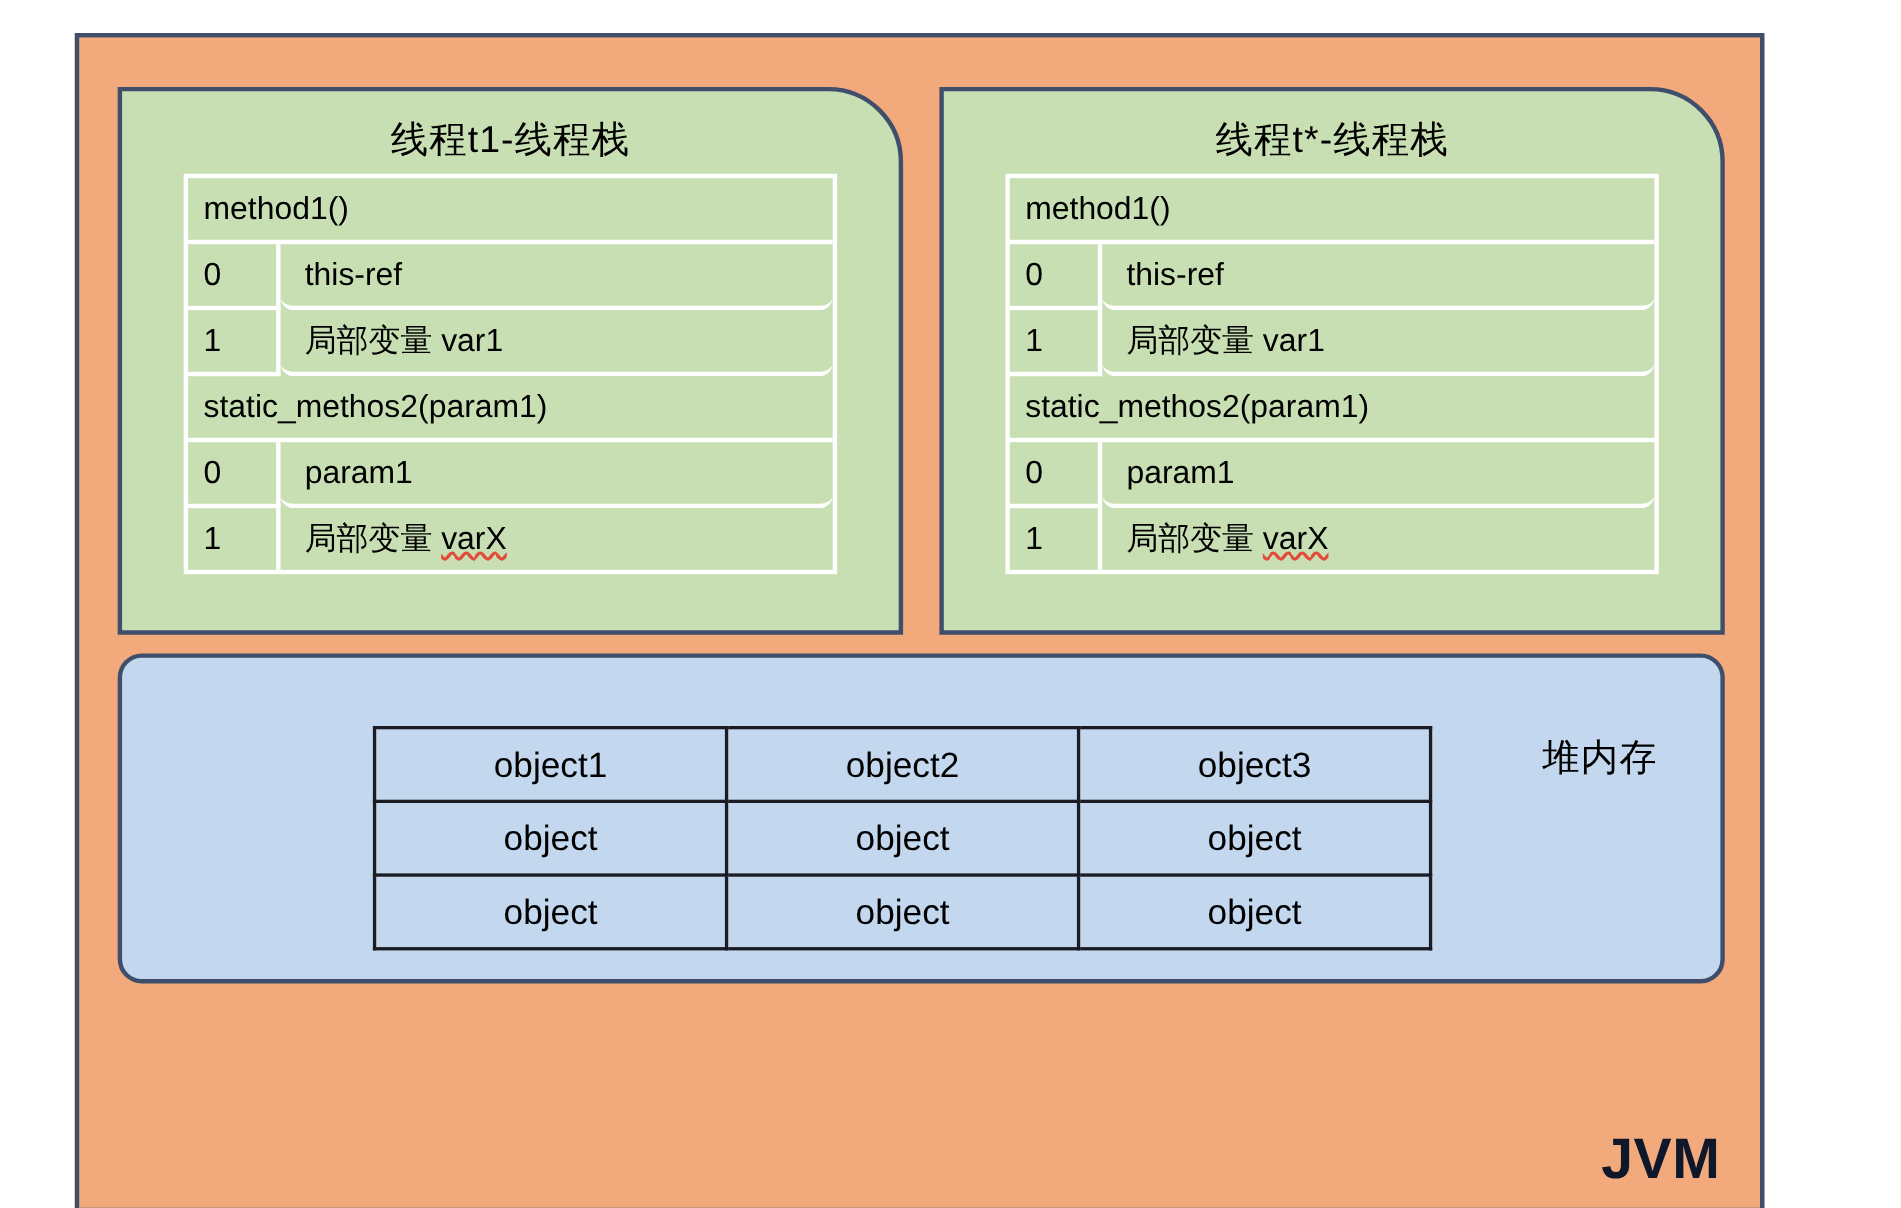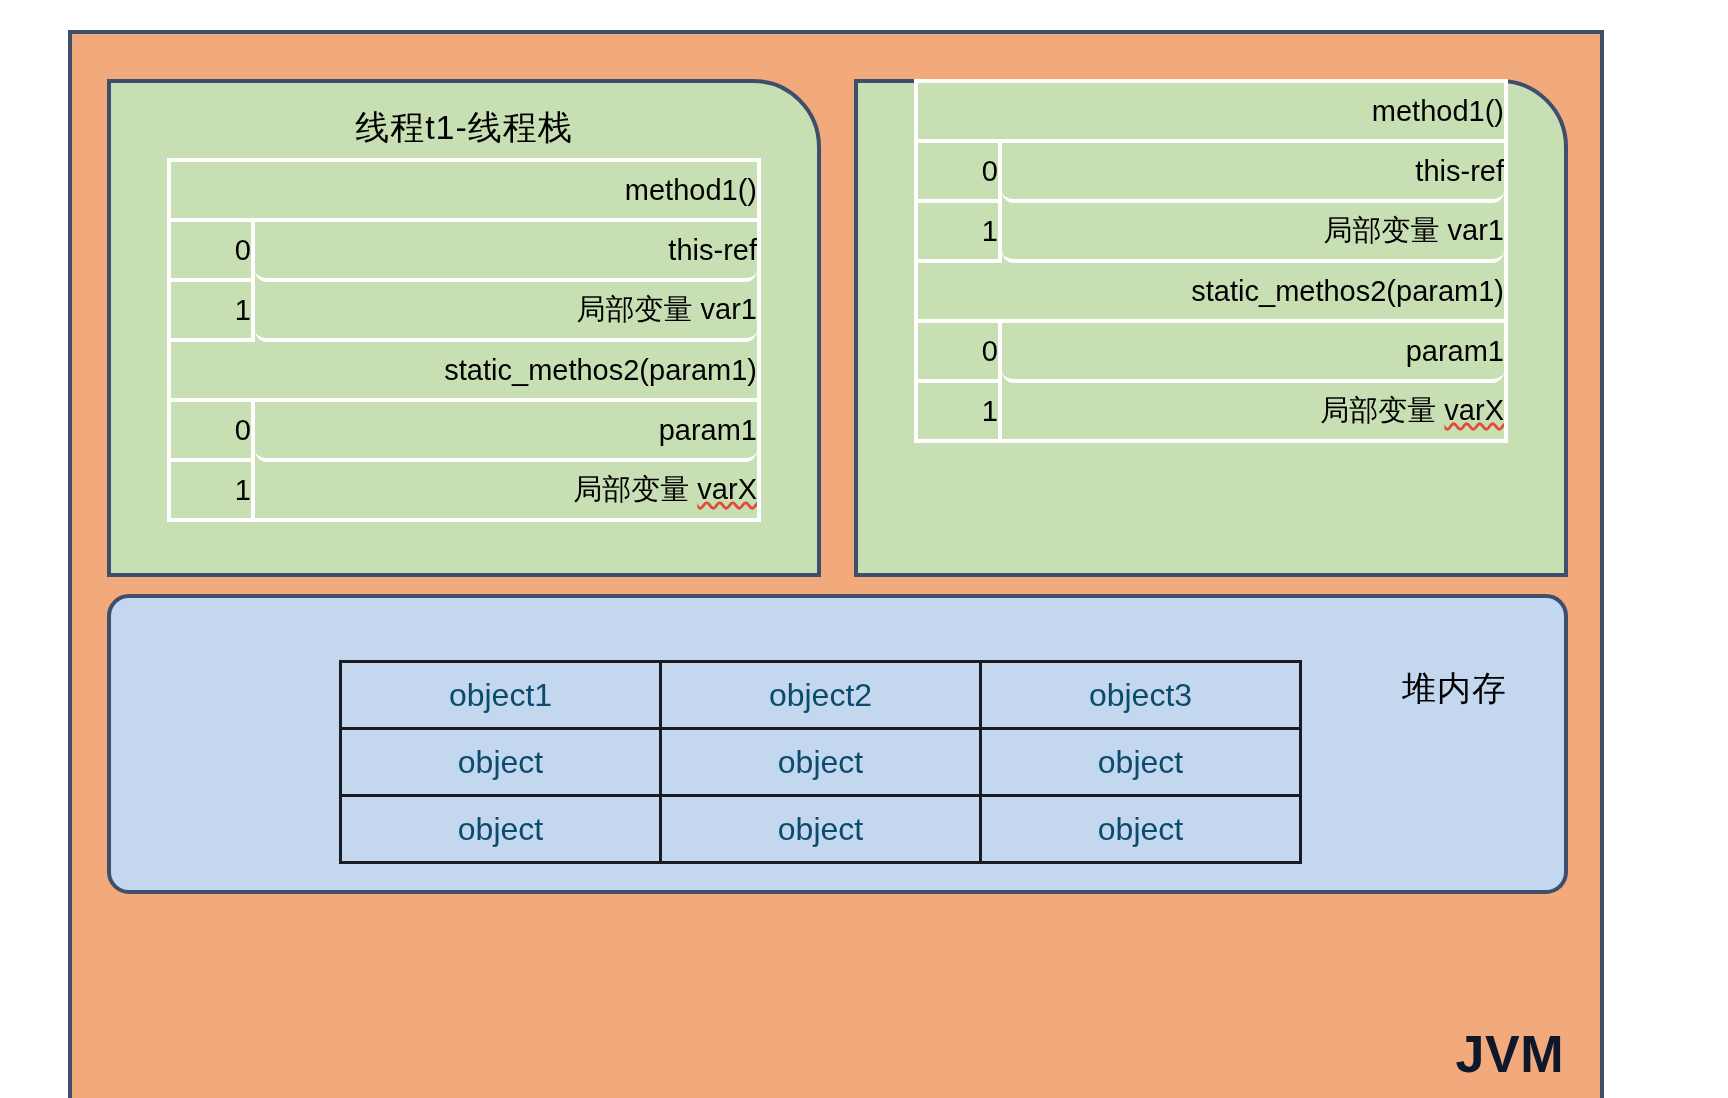--- a/index.html
+++ b/index.html
@@ -78,21 +78,20 @@
     outline: 4px solid #ffffff;
   }
   .stack-table td {
     border-right: 4px solid #ffffff;
     border-bottom: 4px solid #ffffff;
     font-size: 29px;
     padding: 8px 0 8px 14px;
     height: 40px;
     vertical-align: middle;
     white-space: nowrap;
-    text-align: right;
   }
   .stack-table tr:last-child td { border-bottom: none; }
   .stack-table td.last-col { border-right: none; }
   .stack-table td.frame-head {
     padding-left: 14px;
   }
   .stack-table td.slot-idx {
     width: 66px;
     padding-left: 14px;
   }
@@ -134,21 +133,21 @@
     top: 62px;
     border-collapse: collapse;
     background: #c3d8ee;
   }
   #heap-table td {
     border: 3px solid #1b1b24;
     width: 315px;
     height: 62px;
     text-align: center;
     font-size: 32px;
-    color: #0c4a6e;
+    color: #000000;
   }
 </style>
 </head>
 <body>
 
 <div id="jvm-box">
 
   <div class="stack-panel" id="stack-panel-0">
     <div class="stack-title">线程t1-线程栈</div>
     <table class="stack-table">
@@ -173,20 +172,21 @@
         </tr>
         <tr>
           <td class="slot-idx">1</td>
           <td class="slot-val last-col"><span>局部变量 </span><span class="misspelled">varX</span></td>
         </tr>
       </tbody>
     </table>
   </div>
 
   <div class="stack-panel" id="stack-panel-1">
+    <div class="stack-title">线程t*-线程栈</div>
     <table class="stack-table">
       <tbody>
         <tr>
           <td class="frame-head last-col" colspan="2">method1()</td>
         </tr>
         <tr>
           <td class="slot-idx">0</td>
           <td class="slot-val last-col">this-ref</td>
         </tr>
         <tr>

